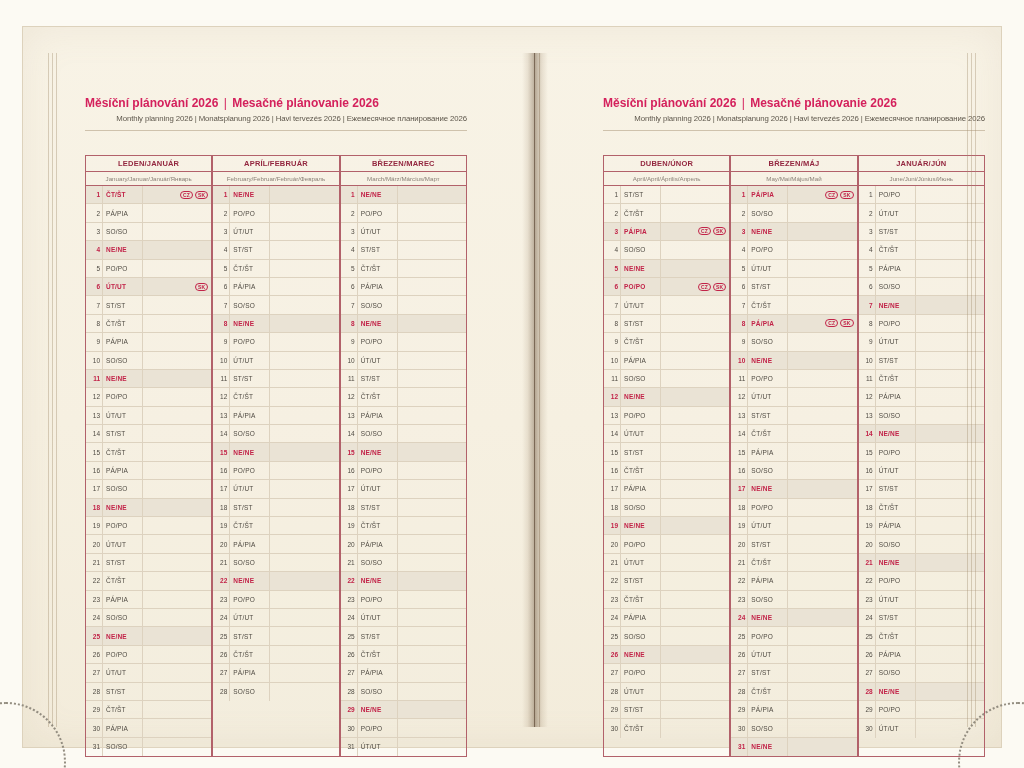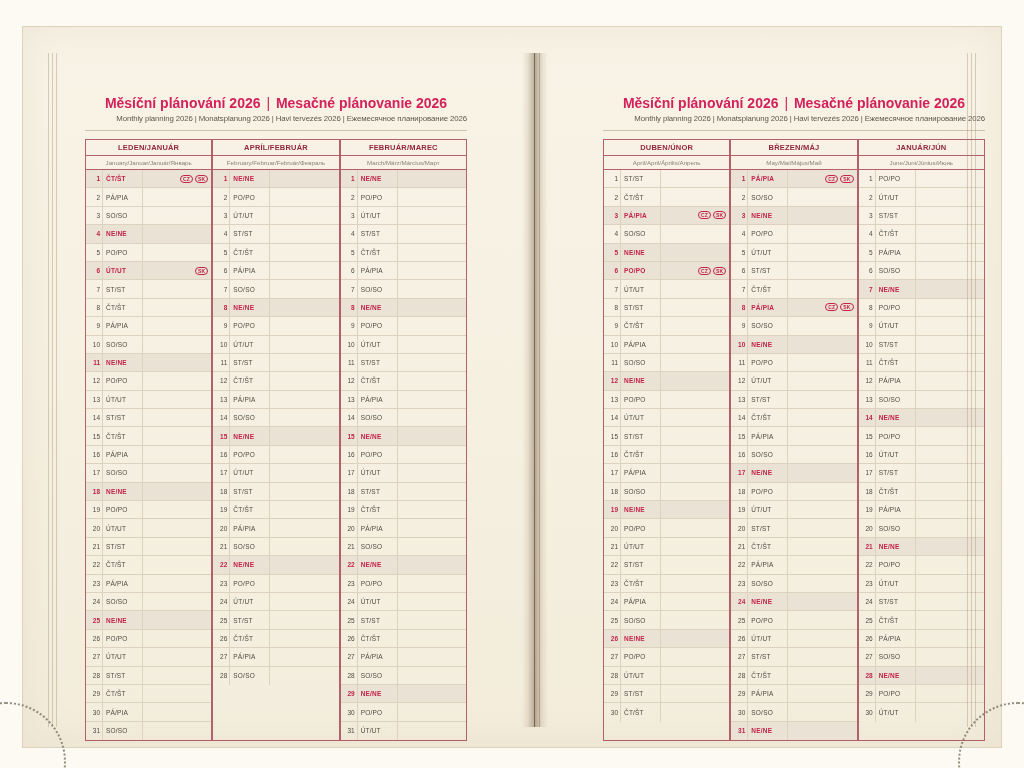--- a/index.html
+++ b/index.html
@@ -33,25 +33,25 @@
   .arc.br{right:-54px;bottom:-54px;}
 
   .page{position:absolute;top:26px;bottom:20px;width:478px;}
   .page.left{left:26px;}
   .page.right{left:520px;}
   .inner{position:relative;}
   .page.left  .inner{margin:42px 60px 0 36px;}
   .page.right .inner{margin:42px 36px 0 60px;}
 
   .phead{border-bottom:1px solid #cfc2ac;padding-bottom:6px;}
-  .ptitle{text-align:center;color:var(--accent,#d4215c);font-weight:bold;font-size:14px;line-height:16px;white-space:nowrap;}
+  .ptitle{text-align:left;color:var(--accent,#d4215c);font-weight:bold;font-size:12px;line-height:16px;white-space:nowrap;}
   .ptitle .tsep{font-weight:normal;padding:0 2px;}
   .psub{text-align:right;color:#5d564b;font-size:7.8px;letter-spacing:-.1px;margin-top:3px;line-height:10px;white-space:nowrap;}
 
-  .months{display:flex;gap:0;margin-top:8px;}
+  .months{display:flex;gap:0;margin-top:24px;}
   .month{flex:1;border:1px solid var(--tborder,#b2616a);background:rgba(255,255,255,.06);}
   .mh1{height:15px;line-height:15px;text-align:center;font-size:7.5px;font-weight:bold;
        color:var(--maroon,#93263f);border-bottom:1px solid var(--tborder,#b2616a);letter-spacing:.2px;white-space:nowrap;}
   .mh2{height:13px;line-height:13px;text-align:center;font-size:6.2px;color:#8a8178;
        border-bottom:1px solid var(--tborder,#b2616a);white-space:nowrap;}
   .mrow{display:flex;height:18.4px;box-sizing:border-box;border-bottom:1px solid var(--rowline,#ddd2bf);align-items:stretch;}
   .mrow:last-child{border-bottom:none;}
   .num{width:14px;display:flex;align-items:center;justify-content:flex-end;padding-right:2px;
        font-size:6.5px;color:#4f4a42;border-right:1px solid var(--rowline,#ddd2bf);}
   .dow{width:36px;display:flex;align-items:center;padding-left:3px;font-size:6.5px;letter-spacing:.2px;
@@ -384,21 +384,21 @@
                 <span class="note"></span>
               </div>
               <div class="mrow">
                 <span class="num">28</span>
                 <span class="dow">SO/SO</span>
                 <span class="note"></span>
               </div>
             </div>
         </div>
         <div class="month">
-          <div class="mh1">FEBRUÁR/MAREC</div>
+          <div class="mh1">BŘEZEN/MAREC</div>
           <div class="mh2">March/März/Március/Март</div>
           <div class="mbody">
               <div class="mrow hl">
                 <span class="num">1</span>
                 <span class="dow">NE/NE</span>
                 <span class="note"></span>
               </div>
               <div class="mrow">
                 <span class="num">2</span>
                 <span class="dow">PO/PO</span>

